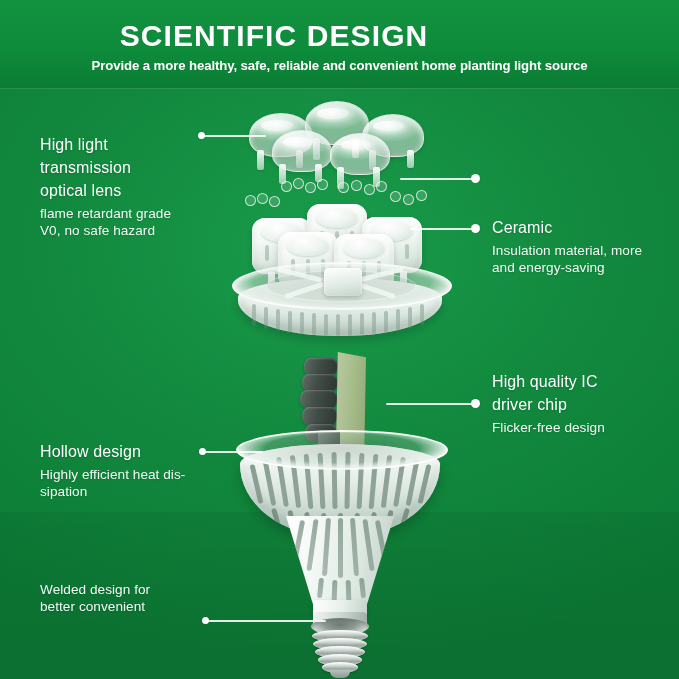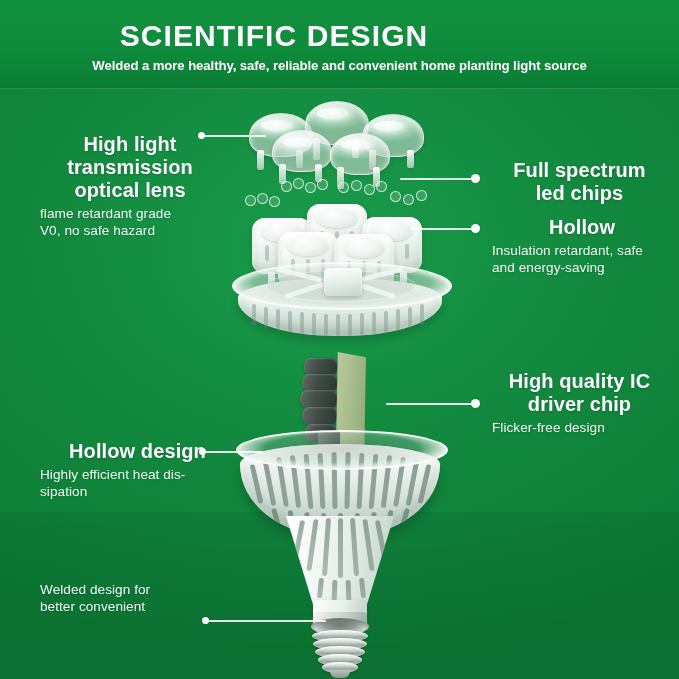--- a/index.html
+++ b/index.html
@@ -32,24 +32,23 @@
   }
   
   .band-lower{
     position:absolute;left:0;top:512px;width:679px;height:167px;
     background:linear-gradient(180deg,rgba(0,0,0,.055) 0%,rgba(0,0,0,.10) 100%);
     z-index:1;pointer-events:none;
   }
   
   .callout{position:absolute;z-index:20;}
   .c-title{
-    color:#ffffff;font-size:20px;font-weight:bold;line-height:23px;
+    color:#ffffff;font-size:16px;font-weight:normal;line-height:23px;
     letter-spacing:.1px;white-space:pre-line;
     text-shadow:0 1px 2px rgba(0,0,0,.16);
-    text-align:center;
   }
   .c-sub{
     color:#f2fbf4;font-size:13.6px;font-weight:normal;line-height:17px;
     letter-spacing:.05px;white-space:pre-line;margin-top:3px;
     text-shadow:0 1px 2px rgba(0,0,0,.14);
   }
   
   .leader{position:absolute;height:2px;background:rgba(255,255,255,.88);z-index:19;border-radius:1px;}
   .dot{
     position:absolute;width:9px;height:9px;border-radius:50%;
@@ -430,28 +429,24 @@
   <div class="dot dot-sm" style="left:202px;top:617px;"></div>
 
   <div class="callout" style="left:40px;top:133px;width:180px;">
     <div class="c-title">High light
 transmission
 optical lens</div>
     <div class="c-sub">flame retardant grade
 V0, no safe hazard</div>
   </div>
 
-  <div class="callout" style="left:492px;top:159px;width:175px;">
-    <div class="c-title">Full spectrum
-led chips</div>
-  </div>
 
   <div class="callout" style="left:492px;top:216px;width:180px;">
-    <div class="c-title">Hollow</div>
-    <div class="c-sub">Insulation retardant, safe
+    <div class="c-title">Ceramic</div>
+    <div class="c-sub">Insulation material, more
 and energy-saving</div>
   </div>
 
   <div class="callout" style="left:492px;top:370px;width:175px;">
     <div class="c-title">High quality IC
 driver chip</div>
     <div class="c-sub">Flicker-free design</div>
   </div>
 
   <div class="callout" style="left:40px;top:440px;width:195px;">
@@ -460,16 +455,16 @@
 sipation</div>
   </div>
 
   <div class="callout" style="left:40px;top:578px;width:185px;">
     <div class="c-sub">Welded design for
 better convenient</div>
   </div>
 
   <div class="header">
     <div class="header-title">SCIENTIFIC DESIGN</div>
-    <div class="header-sub">Welded a more healthy, safe, reliable and convenient home planting light source</div>
+    <div class="header-sub">Provide a more healthy, safe, reliable and convenient home planting light source</div>
   </div>
 
 </div>
 
 </body></html>

